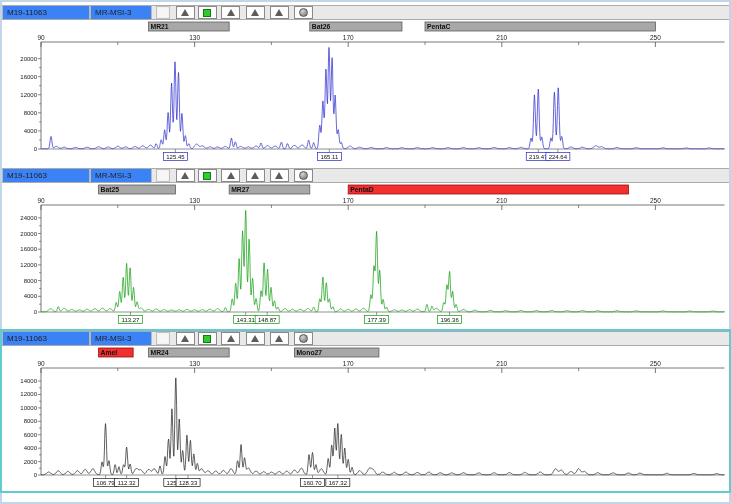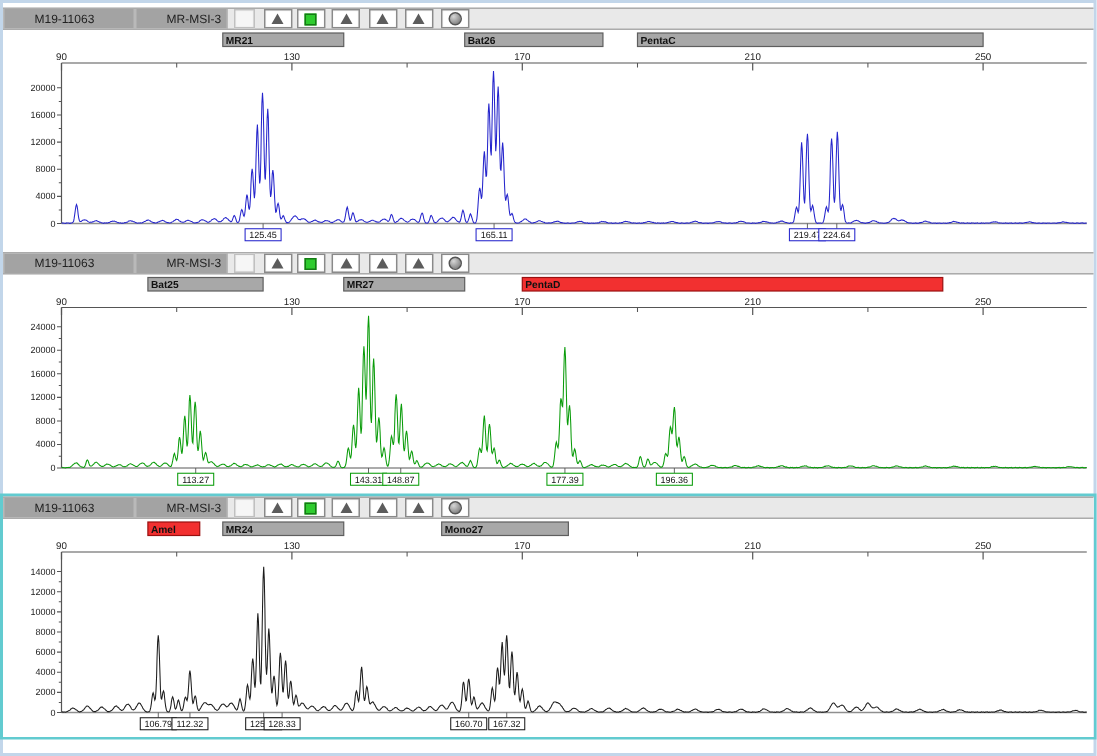--- a/index.html
+++ b/index.html
@@ -5,21 +5,21 @@
   html,body{margin:0;padding:0;}
   body{width:731px;height:504px;background:#dfe8f2;font-family:"Liberation Sans",sans-serif;position:relative;overflow:hidden;}
   .app{position:absolute;left:0;top:0;width:727px;height:500px;border:2px solid #c2d6ea;background:#fff;}
   .hdr{display:flex;height:13px;background:#f1f1f1;border-bottom:1px solid #9a9a9a;font-size:8px;color:#222;}
   .hdr .cell{border-right:1px solid #b5b5b5;padding:1px 3px;box-sizing:border-box;overflow:hidden;white-space:nowrap;flex:0 0 auto;}
   .hdr .filler{flex:1 1 auto;border-right:none;}
   .block{margin-top:3px;position:relative;}
   .block.selected{box-shadow:0 0 0 2px var(--sel,#62cbd0);}
   .srow{display:flex;height:15px;background:#e9e9e9;border-top:1px solid #ababab;border-bottom:1px solid #ababab;font-size:8px;color:#222;align-items:stretch;box-sizing:border-box;}
   .srow .cell{flex:0 0 auto;box-sizing:border-box;display:flex;align-items:center;}
-  .srow .txtcell{background:#a3a3a3;border:1px solid #b9b9b9;border-top:none;border-bottom:none;padding:0 20px;overflow:hidden;white-space:nowrap;}
+  .srow .txtcell{background:#3b82f6;border:1px solid #b9b9b9;border-top:none;border-bottom:none;padding:0 4px;overflow:hidden;white-space:nowrap;}
   .srow .flagcell{justify-content:center;}
   .srow .filler{flex:1 1 auto;}
   .fbox{width:17px;height:11px;background:#fff;border:1px solid #8a8a8a;display:flex;align-items:center;justify-content:center;box-shadow:inset 0 0 1px #ddd;}
   .fbox.blank{width:12px;background:#f6f6f6;border-color:#c0c0c0;}
   .tri{width:0;height:0;border-left:4px solid transparent;border-right:4px solid transparent;border-bottom:7px solid #5c5c5c;}
   .gsq{width:8px;height:8px;background:#2ecc2e;border:1px solid #157a15;box-sizing:border-box;}
   .ball{width:9px;height:9px;border-radius:50%;background:radial-gradient(circle at 35% 30%,#d6d6d6,#6c6c6c);border:1px solid #555;box-sizing:border-box;}
   svg.chart{display:block;margin-top:1px;}
 </style>
 </head>

